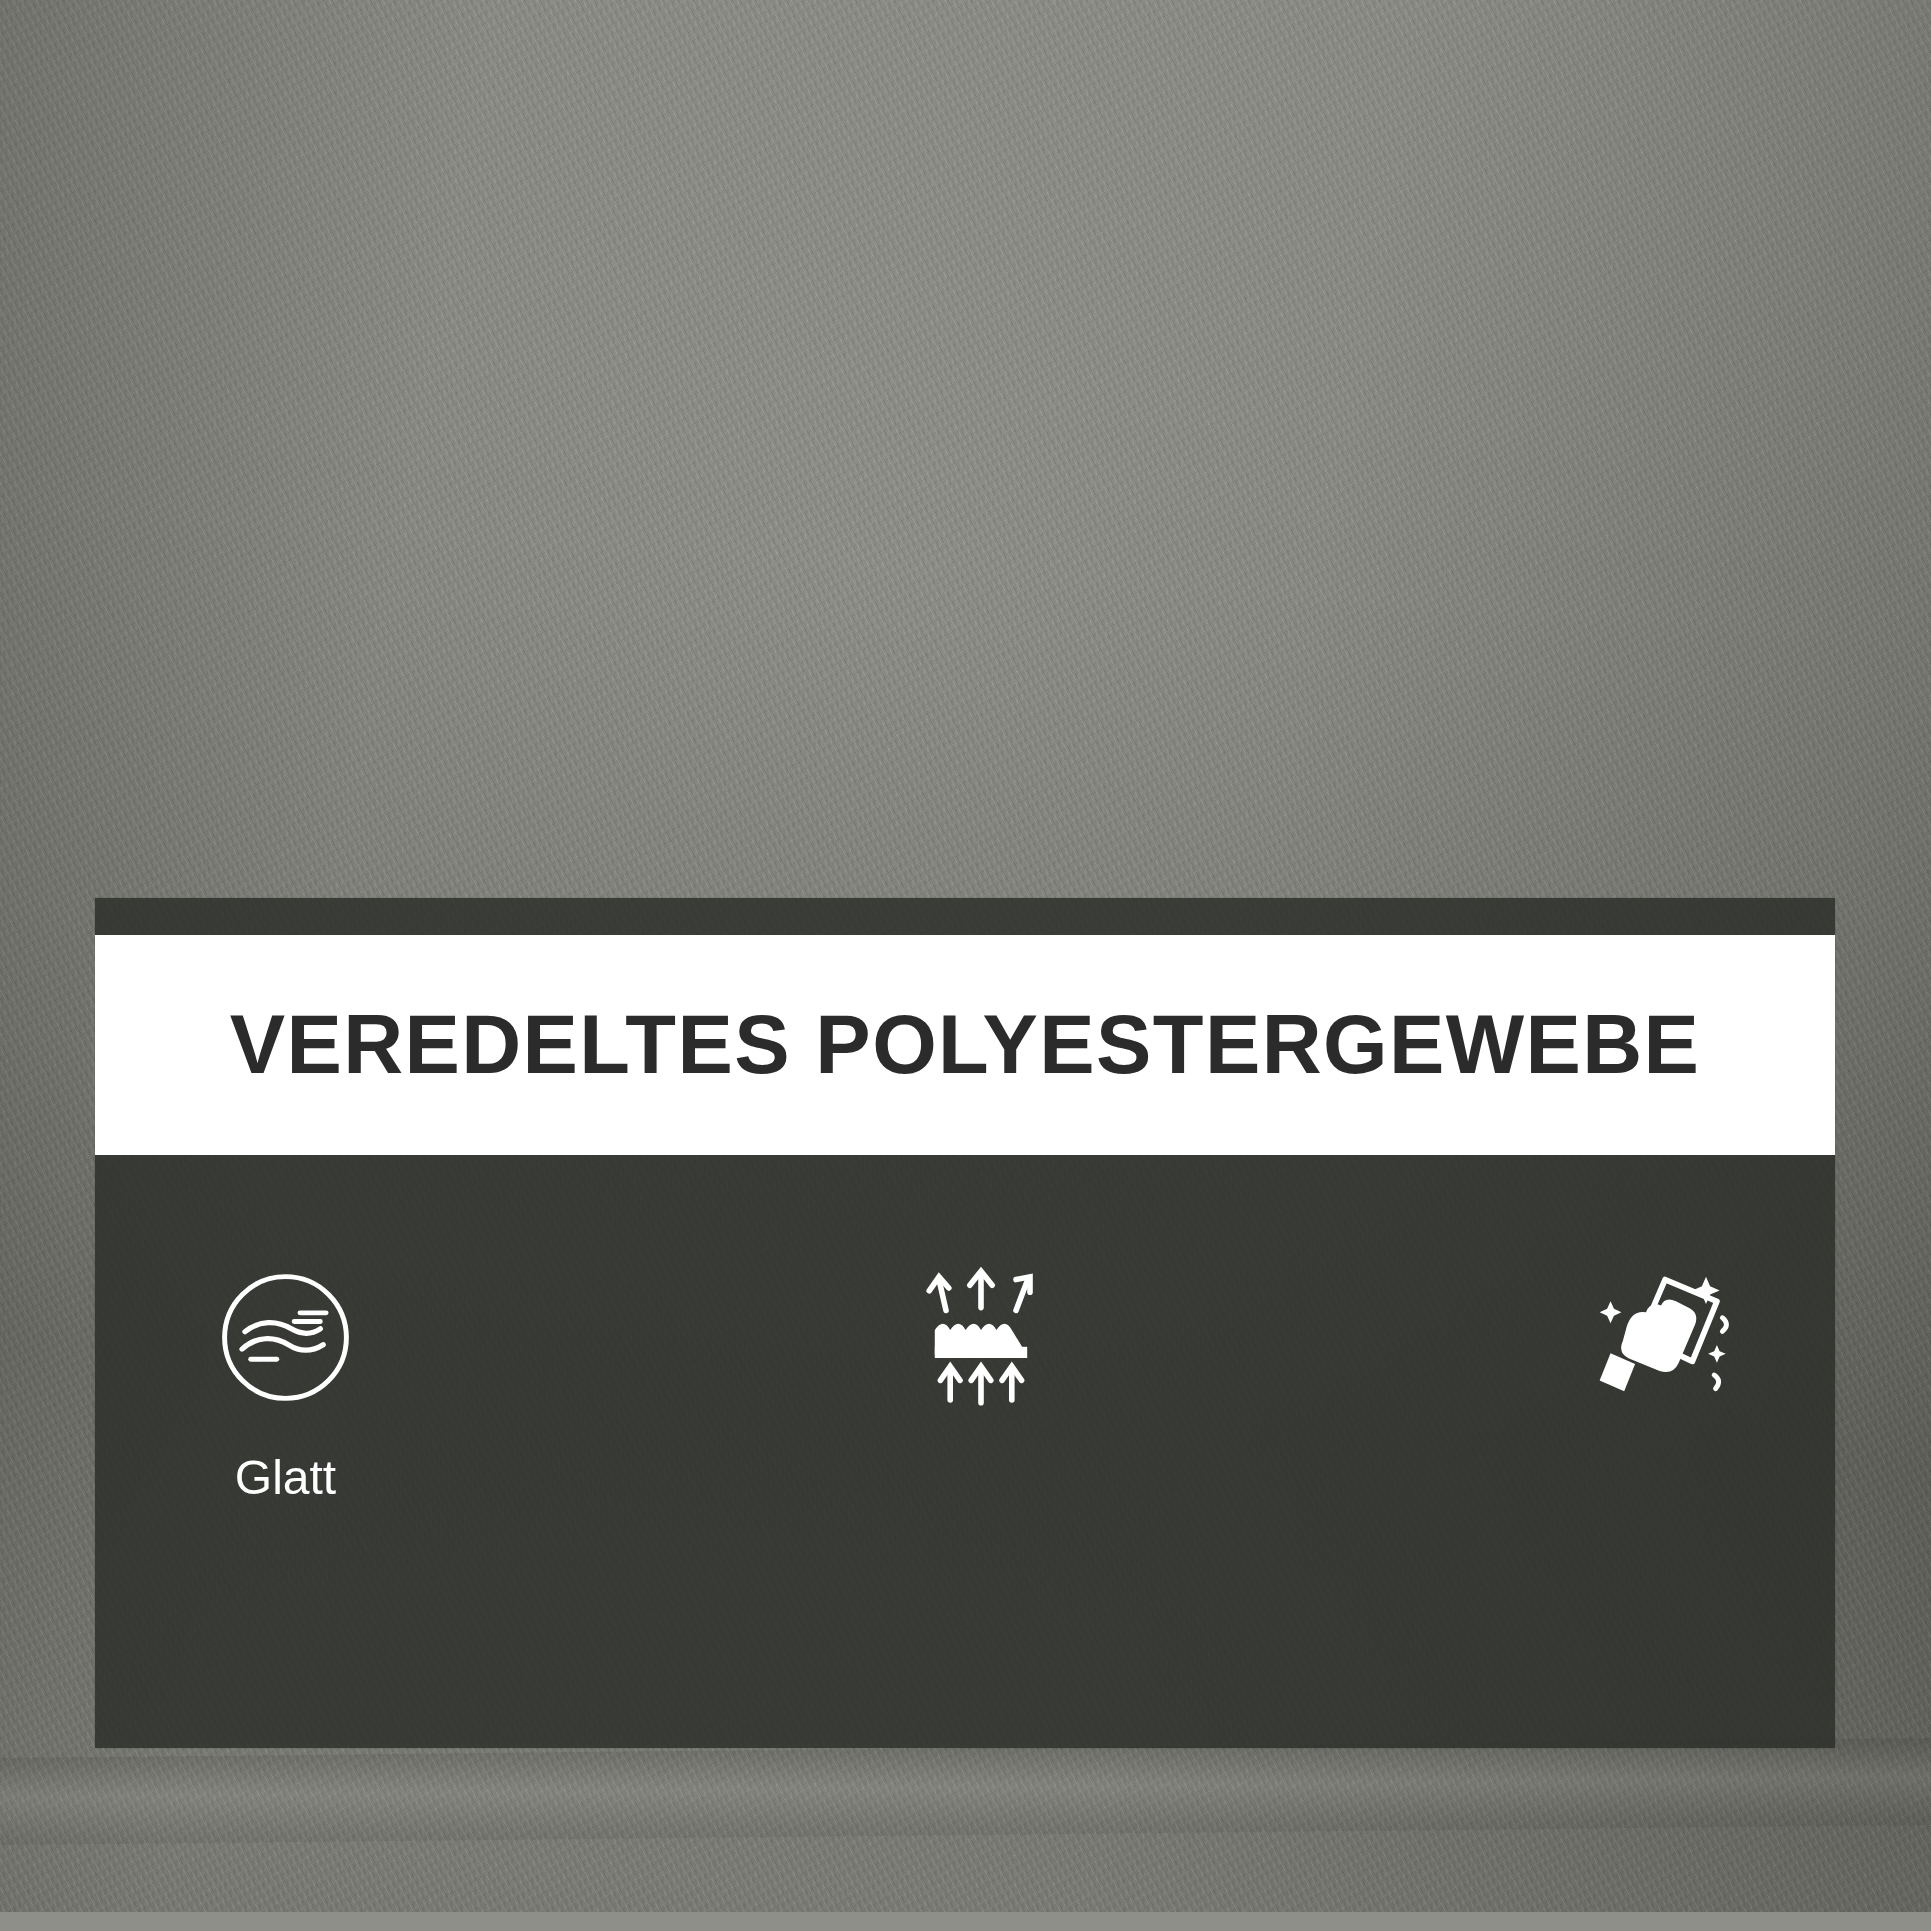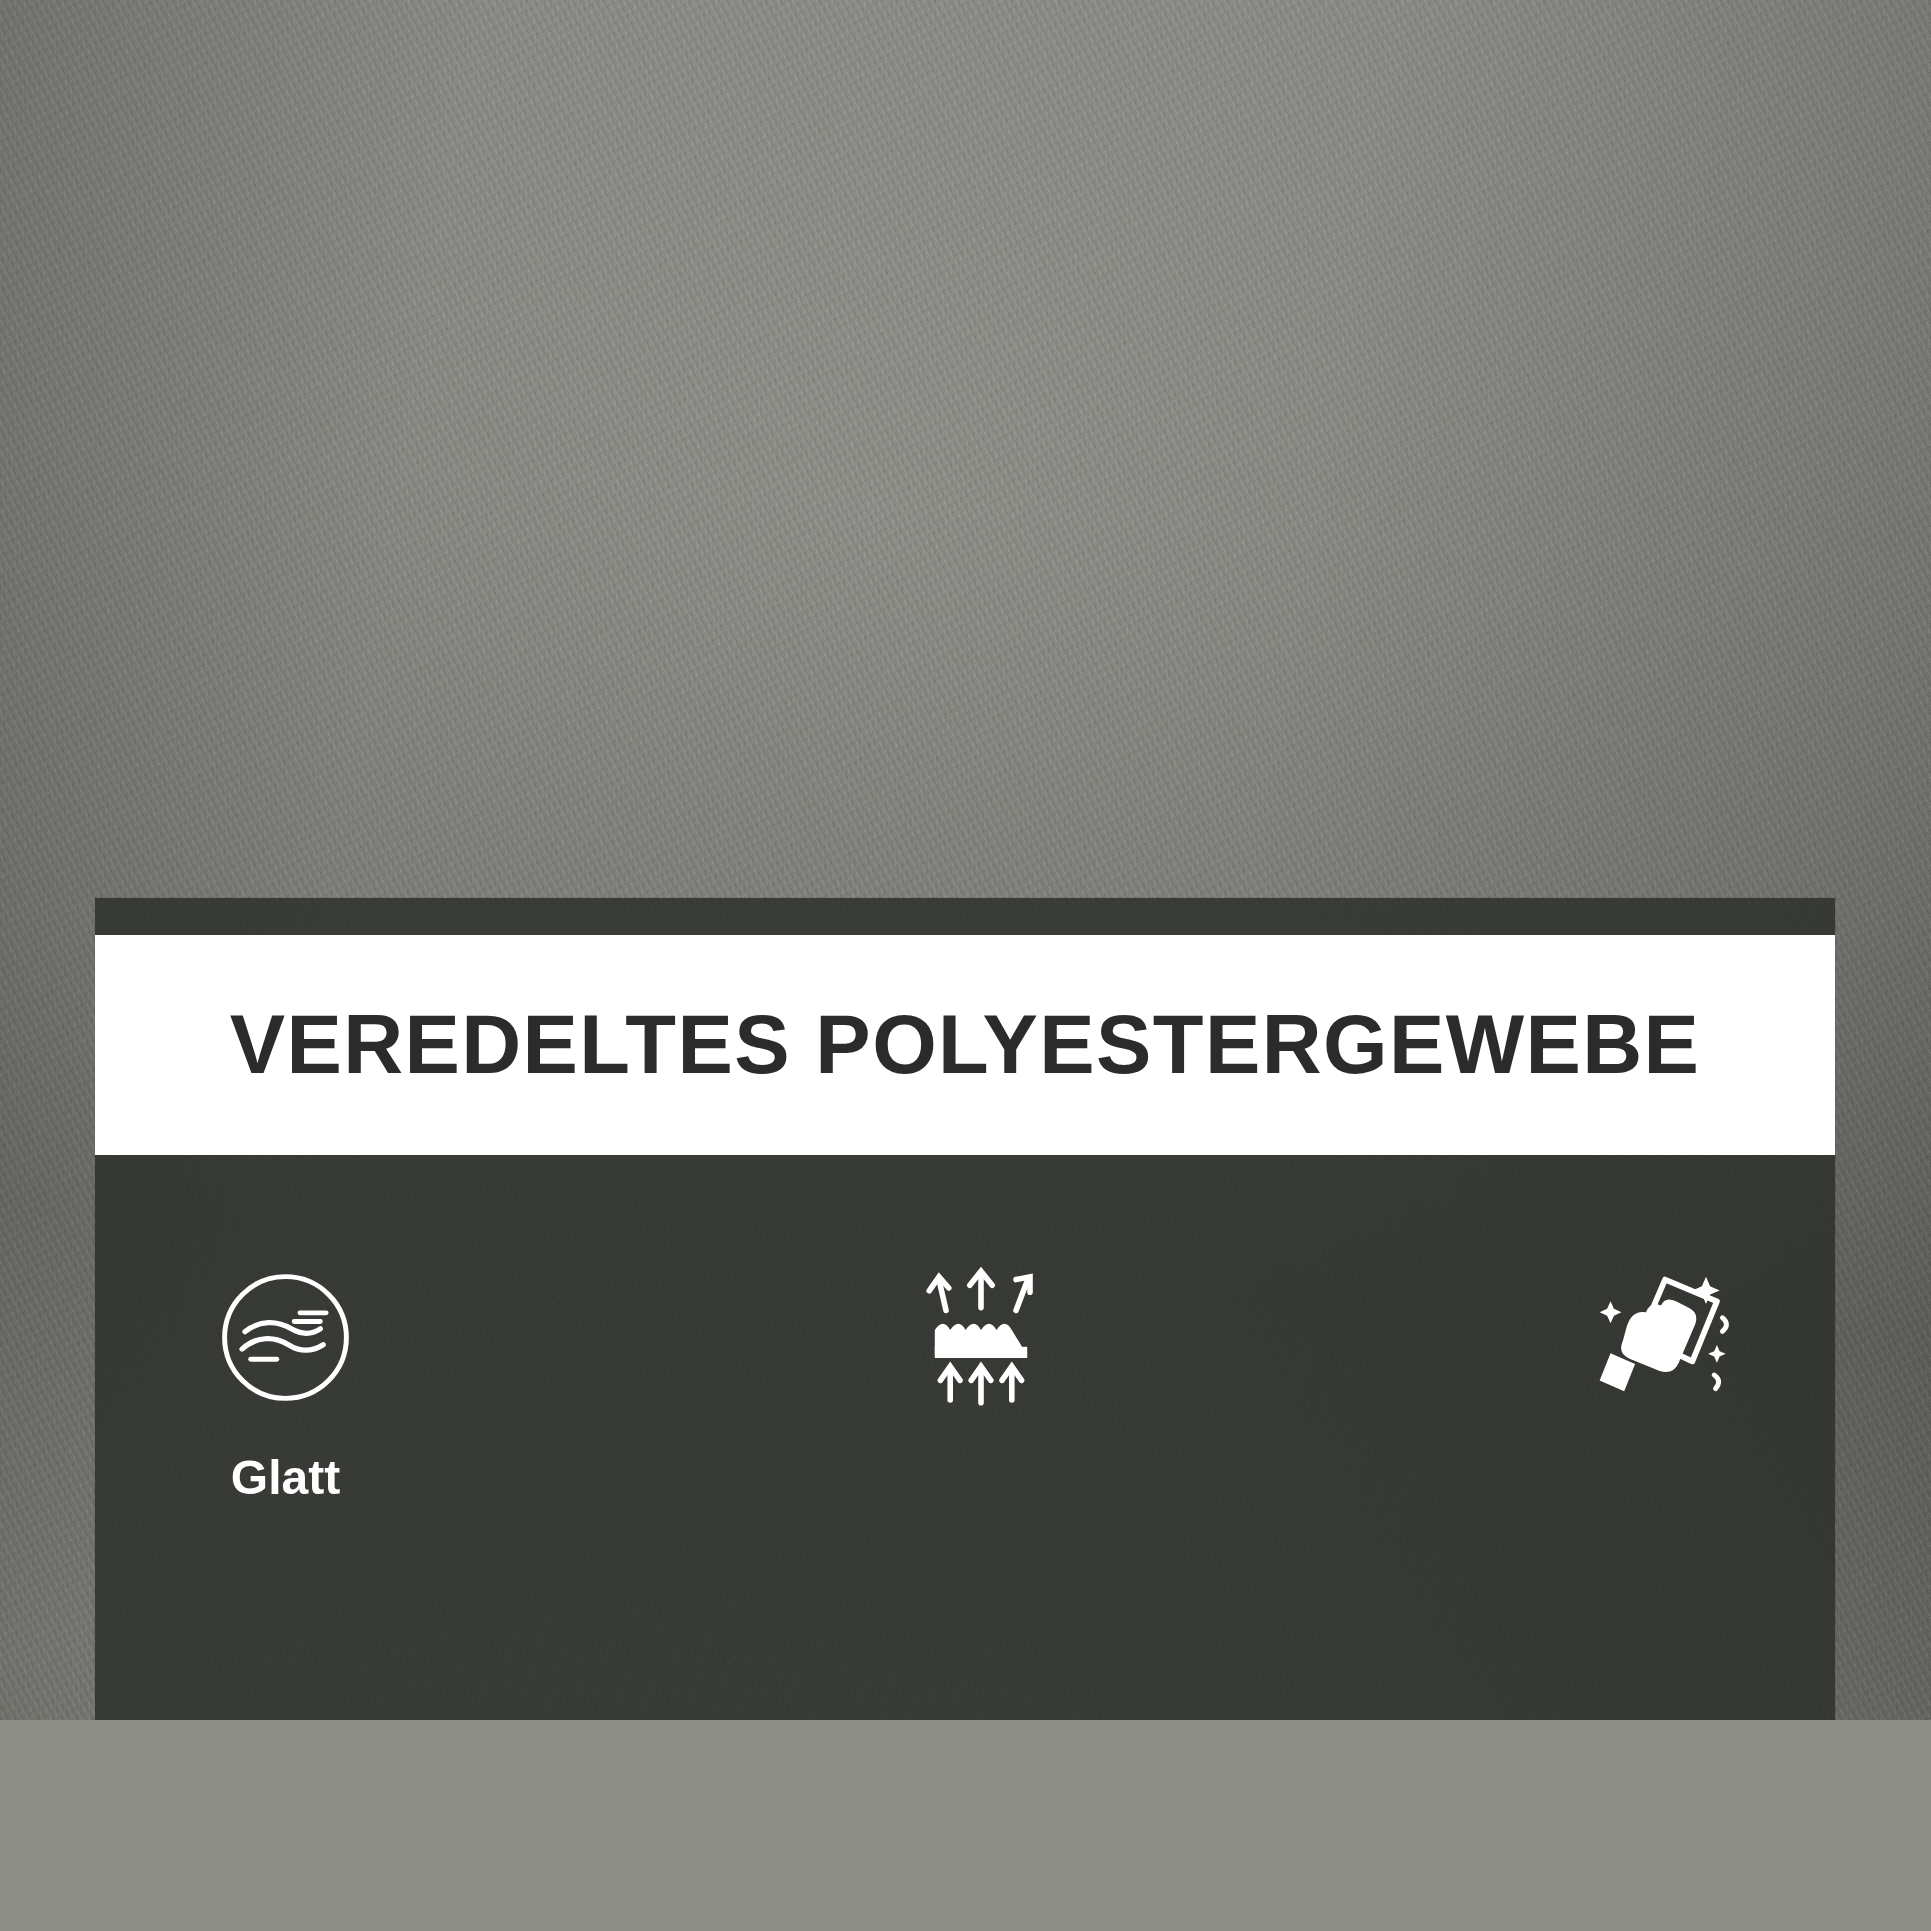--- a/index.html
+++ b/index.html
@@ -8,21 +8,21 @@
     width: 1931px;
     height: 1931px;
     overflow: hidden;
     background: #8e8f88;
     font-family: "Liberation Sans", sans-serif;
   }
 
   #page {
     position: relative;
     width: 1931px;
-    height: 1720px;
+    height: 1912px;
     overflow: hidden;
   }
 
   
   .fabric-base {
     position: absolute;
     inset: 0;
     background:
       radial-gradient(ellipse 120% 90% at 45% 30%, #8d8e87 0%, #81827b 45%, #6f7069 78%, #66675f 100%);
   }
@@ -138,21 +138,21 @@
   .feature .icon-wrap {
     height: 164px;
     display: flex;
     align-items: center;
     justify-content: center;
   }
   .feature .label {
     margin-top: 25px;
     color: #ffffff;
     font-size: 48px;
-    font-weight: bold;
+    font-weight: normal;
     text-align: center;
     line-height: 1.08;
     white-space: pre-line;
     font-family: "Liberation Sans", sans-serif;
   }
 
   .f1 { width: 319px; }
   .f2 { width: 415px; }
   .f3 { width: 599px; }
   .f4 { width: 290px; }

